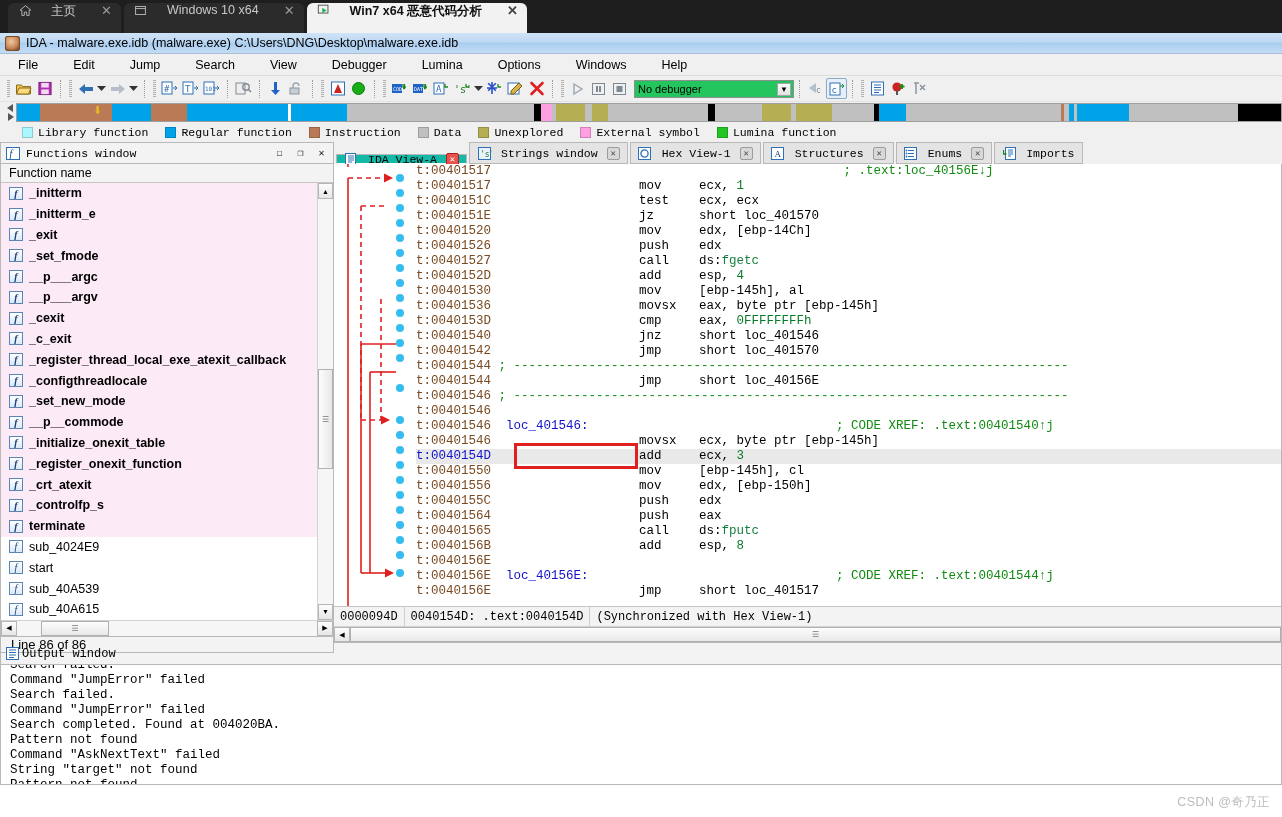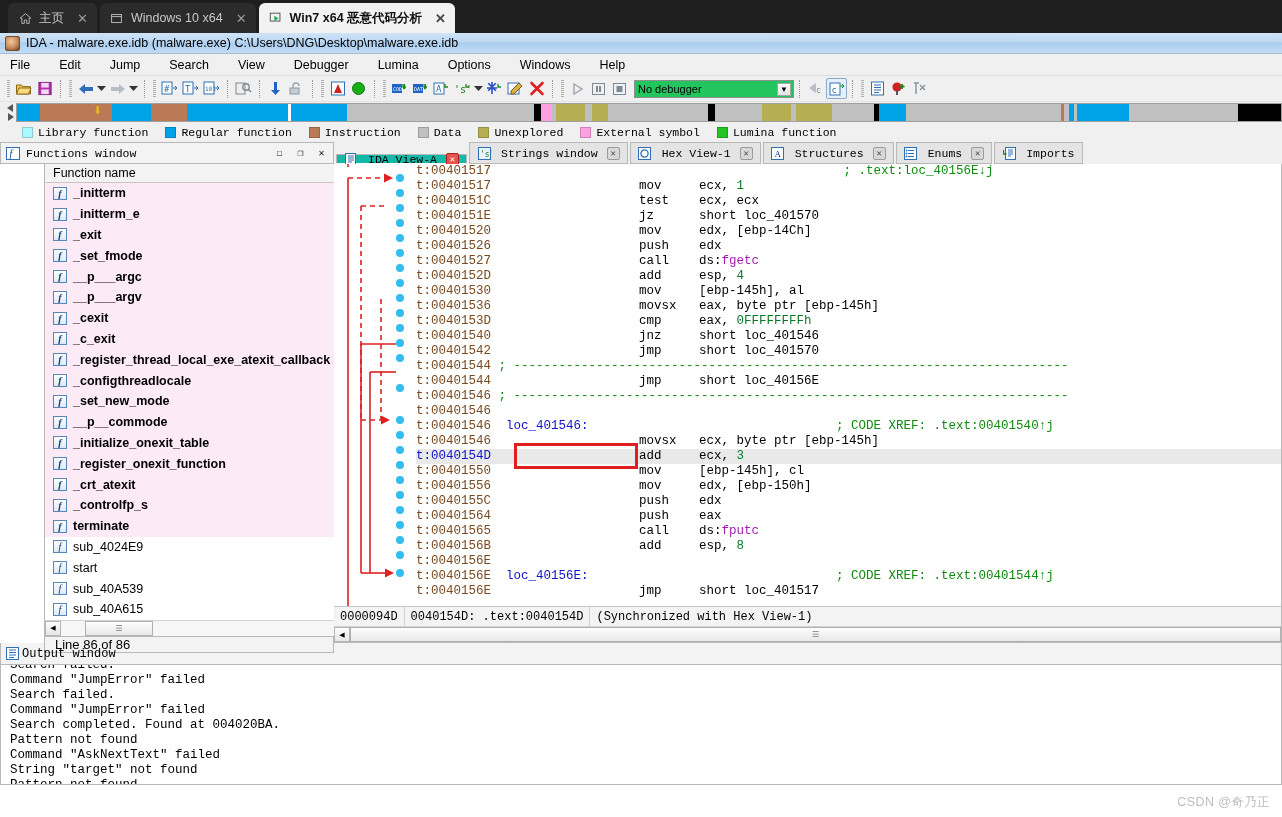--- a/index.html
+++ b/index.html
@@ -13,21 +13,21 @@
     position:relative;
   }
 
   
   #chrome-tabstrip {
     height:33px; background:#1e1e1e;
     display:flex; align-items:flex-end;
     padding-left:8px; position:relative;
   }
   .vmtab {
-    height:30px; display:flex; align-items:center; gap:7px;
+    height:30px; display:flex; align-items:flex-start; gap:19px;
     padding:0 9px 0 10px; margin-right:3px;
     border-radius:6px 6px 0 0;
     background:#2b2b2b; color:#c8c8c8;
     font-size:12.5px; white-space:nowrap;
   }
   .vmtab.active { background:#f2f2f2; color:#111; font-weight:bold; }
   .vmtab .tabclose { font-size:13px; color:#999; margin-left:6px; }
   .vmtab.active .tabclose { color:#444; }
   .vmtab .tabicon { display:inline-flex; width:14px; height:14px; align-items:center; justify-content:center; }
 
@@ -42,21 +42,21 @@
   }
   #ida-titlebar .appicon {
     width:15px; height:15px; border-radius:2px;
     background:radial-gradient(circle at 40% 35%, #f3c7a0 0%, #c98b5c 55%, #6c3b1e 100%);
     border:1px solid #7b4a27;
   }
 
   
   #menubar {
     height:22px; background:#f0f0f0; border-bottom:1px solid #dcdcdc;
-    display:flex; align-items:center; gap:9px;
+    display:flex; align-items:center; padding-left:8px; gap:15px;
     font-size:12.5px;
   }
   #menubar .mi { padding:2px 10px; color:#000; }
 
   
   #toolbar {
     height:26px; background:#f0f0f0;
     display:flex; align-items:center; padding:0 4px;
     border-bottom:1px solid #e3e3e3;
   }
@@ -160,21 +160,21 @@
   #dis-inner { flex:1; display:flex; overflow:hidden; position:relative; }
   #arrowcol { width:82px; flex:none; position:relative; background:#fff; }
   #codecol { flex:1; position:relative; overflow:hidden;
       font-family:"Liberation Mono", monospace; font-size:12.5px; }
   .cline { height:15px; line-height:15px; white-space:pre; position:relative; }
   .cline.cur { background:#e9e9e9; }
   .addr { color:#7a4a22; }
   .addr.cur { color:#1111cc; }
   .kw { color:#000;padding-left:28px; }
   .num { color:#0a7a2a; }
-  .api { color:#a21caf; }
+  .api { color:#15803d; }
   .cmt { color:#108a10; }
   .bluetext { color:#1111cc; }
   #redbox { position:absolute; border:3px solid #e02020; pointer-events:none; }
 
   #dis-status { height:20px; border-top:1px solid #c6c6c6; background:#f3f3f3;
       display:flex; align-items:center; font-family:"Liberation Mono", monospace;
       font-size:12px; }
   #dis-status .cell { padding:0 6px; border-right:1px solid #cfcfcf; height:100%;
       display:flex; align-items:center; }
 
@@ -600,21 +600,21 @@
           <path d="M5 3h5M5 5h5M5 7h5M5 9h3" stroke="#2f6fb5"></path>
           <path d="M0.5 3v4h3" stroke="#1a8a1a" fill="none" stroke-width="1.3"></path>
         </svg>
     </span>
     <span>Imports</span>
   </div>
 </div>
 
 <div id="body-row">
 
-  <div style="display:flex;flex-direction:column;width:334px;padding-left:44px;">
+  <div style="display:flex;flex-direction:column;width:334px;">
     <div id="fw">
       <div id="fw-colhdr">
         <span>Function name</span>
       </div>
       <div id="fw-list-wrap">
         <div id="fw-list">
             <div class="fnrow lib">
               <span class="ficon">f</span>
               <span>_initterm</span>
             </div>

